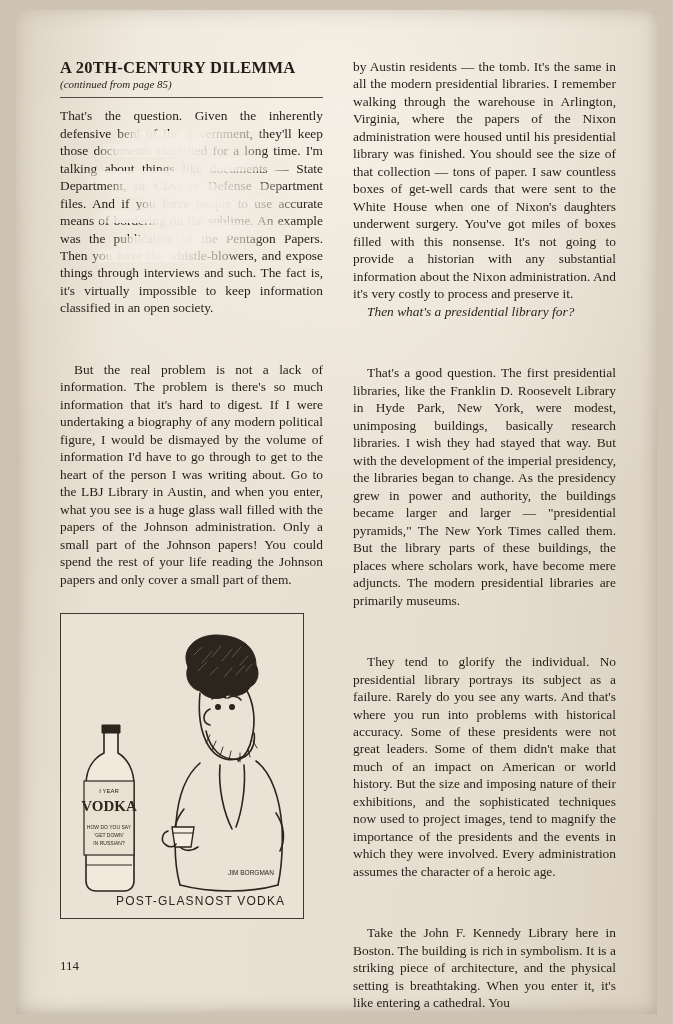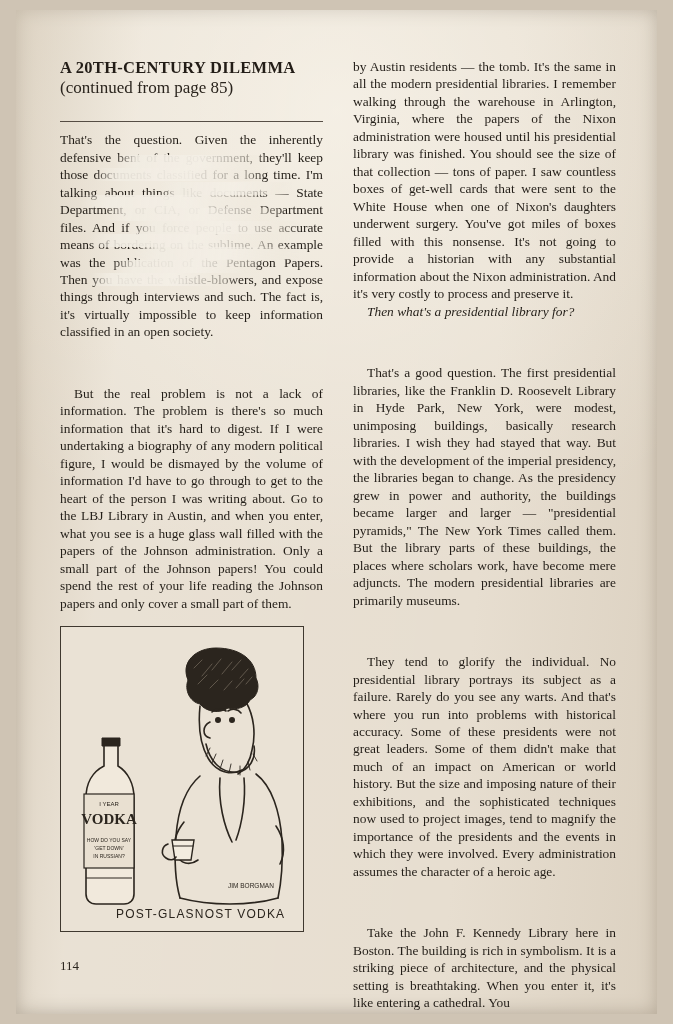--- a/index.html
+++ b/index.html
@@ -59,23 +59,24 @@
   .headline {
     font-size: 16.5px;
     font-weight: bold;
     letter-spacing: 0.3px;
     line-height: 1.16;
     color: #231d17;
     margin: 0 0 1px 0;
     font-family: "Liberation Serif", serif;
   }
   .contnote {
-    font-size: 17px;
+    font-size: 11px;
+    font-style: italic;
     color: #2a241d;
-    margin: 0 0 23px 0;
+    margin: 0 0 7px 0;
   }
   .rule {
     height: 1px;
     background: #3b332a;
     margin: 4px 0 9px 0;
     opacity: 0.85;
   }
   p.body {
     margin: 0;
     font-size: 13.4px;
@@ -111,21 +112,21 @@
   .w9 { left: 54px;  top: 129px; width: 150px; height: 13px; }
   .w10 { left: 30px; top: 142px; width: 150px; height: 13px; }
   .faded-soft {
     color: #7e7568;
   }
   .faded-soft2 {
     color: #9a9284;
   }
   
   .cartoon {
-    margin-top: 14px;
+    margin-top: 25px;
     width: 244px;
     height: 306px;
     position: relative;
     background: #f9a8d4;
   }
   .folio {
     position: absolute;
     left: 44px;
     top: 948px;
     font-size: 13px;

